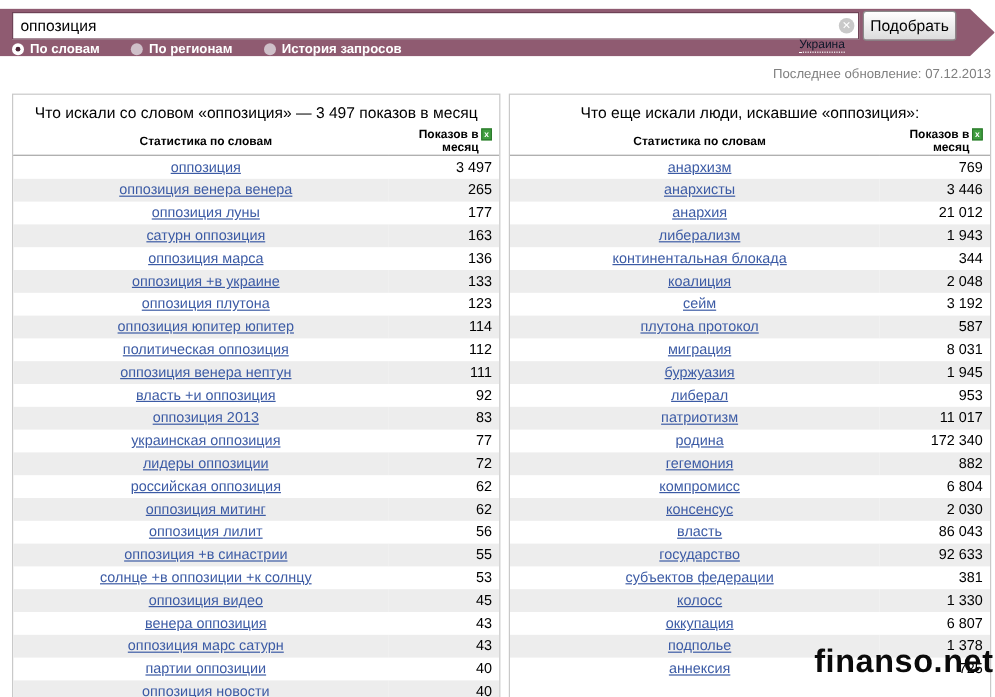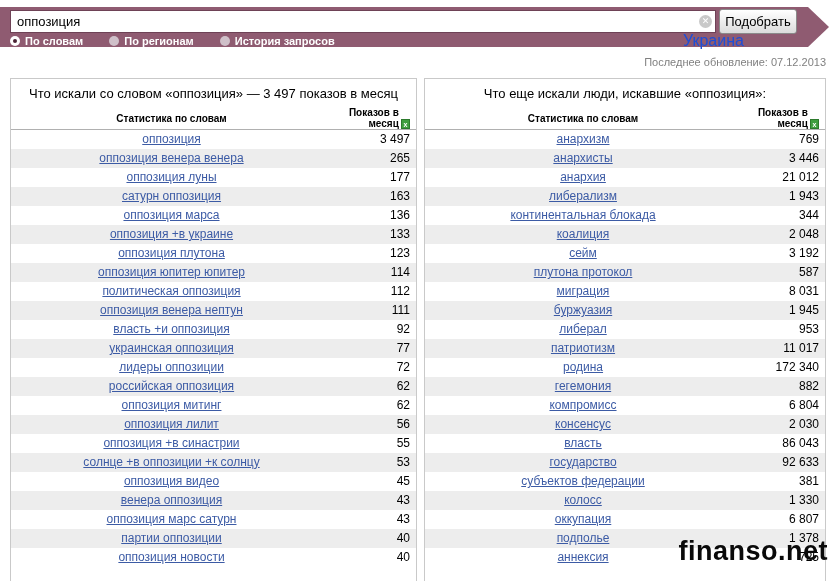--- a/index.html
+++ b/index.html
@@ -35,21 +35,21 @@
   .tab { display:flex; align-items:center; gap:5px; color:#fff;
          font-size:11px; font-weight:bold; cursor:pointer; }
   .radio { width:10px; height:10px; border-radius:50%; background:#cfc0c9;
            position:relative; flex:0 0 auto; }
   .tab.selected .radio { background:#fff; }
   .tab.selected .radio::after {
     content:""; position:absolute; left:3px; top:3px; width:4px; height:4px;
     border-radius:50%; background:#4a2435;
   }
   .region-link {
-    position:absolute; left:683px; top:32px; color:#1d4ed8; font-size:16px;
+    position:absolute; left:666px; top:32px; color:#0f172a; font-size:10px;
     border-bottom:1px dotted #fff; cursor:pointer; text-decoration:none;
   }
 
   
   .update-line {
     position:absolute; right:3px; top:56px; font-size:11px; color:#808080;
   }
 
   
   .panel {
@@ -65,21 +65,21 @@
   table.stats { width:100%; border-collapse:collapse; table-layout:fixed; }
   .stats thead td {
     font-size:10px; font-weight:bold; color:#000;
     border-bottom:1px solid #b0b0b0; height:20px; vertical-align:middle;
   }
   .stats td.w { padding-left:8px; text-align:center; }
   .stats td.n { padding-right:6px; text-align:right; width:92px; }
   .stats tbody td { height:19px; font-size:12px; vertical-align:middle; }
   .stats tbody tr:nth-child(even) { background:#ededed; }
   .stats a { color:#3c5ba5; text-decoration:underline; }
-  .head-shows { display:inline-flex; align-items:flex-end; gap:2px; }
+  .head-shows { display:inline-flex; align-items:flex-start; gap:2px; }
   .xls-icon {
     display:inline-block; width:10px; height:10px; background:#3f9e3f;
     border:1px solid #2d7a2d; color:#fff; font-size:7px; line-height:9px;
     text-align:center; font-weight:bold; cursor:pointer;
   }
 
   
   .watermark {
     position:absolute; right:1px; top:536px; font-size:27px; font-weight:bold;
     color:#0a0a0a; letter-spacing:0.5px; pointer-events:none;
@@ -168,20 +168,24 @@
         </tr>
         <tr>
           <td class="w"><a href="#">оппозиция венера нептун</a></td>
           <td class="n">111</td>
         </tr>
         <tr>
           <td class="w"><a href="#">власть +и оппозиция</a></td>
           <td class="n">92</td>
         </tr>
         <tr>
+          <td class="w"><a href="#">оппозиция 2013</a></td>
+          <td class="n">83</td>
+        </tr>
+        <tr>
           <td class="w"><a href="#">украинская оппозиция</a></td>
           <td class="n">77</td>
         </tr>
         <tr>
           <td class="w"><a href="#">лидеры оппозиции</a></td>
           <td class="n">72</td>
         </tr>
         <tr>
           <td class="w"><a href="#">российская оппозиция</a></td>
           <td class="n">62</td>

